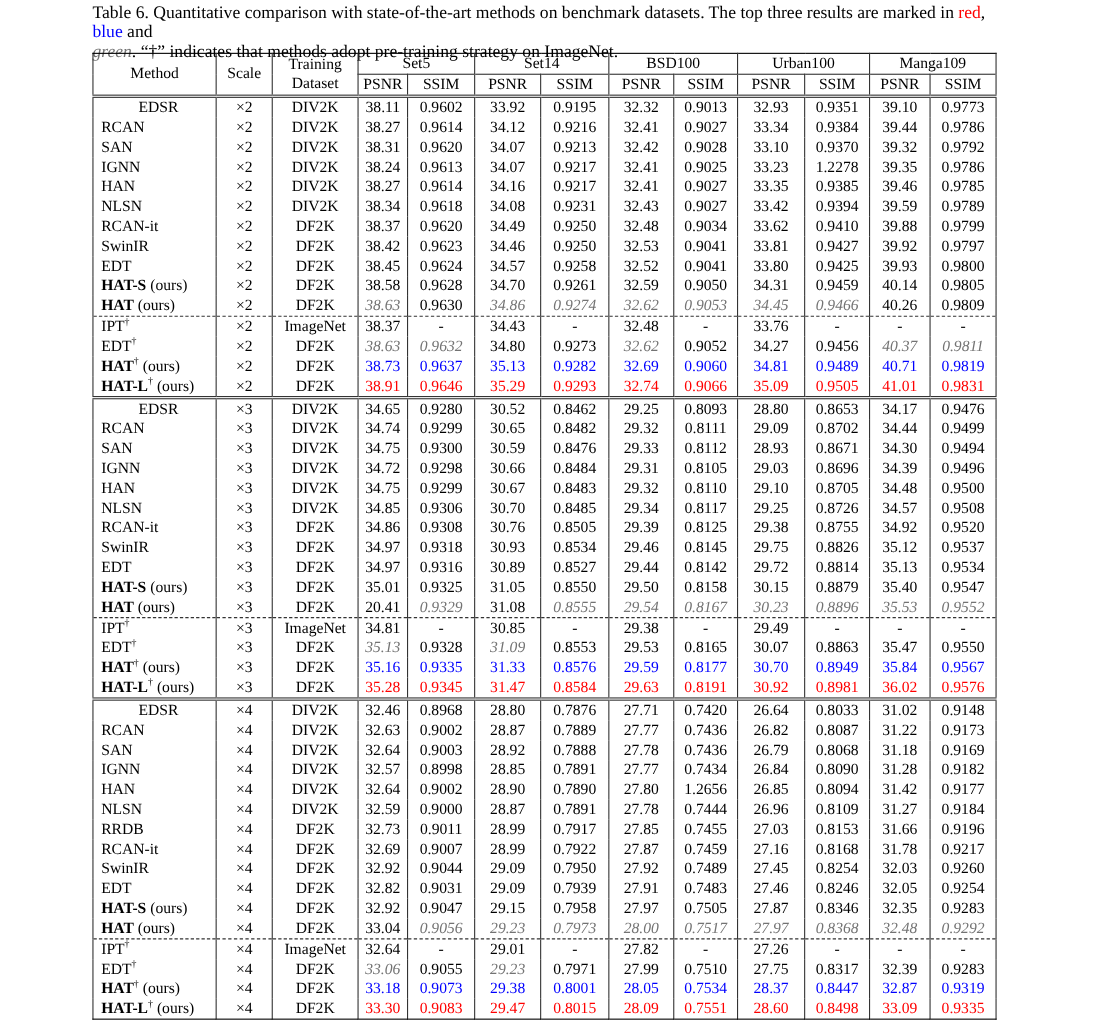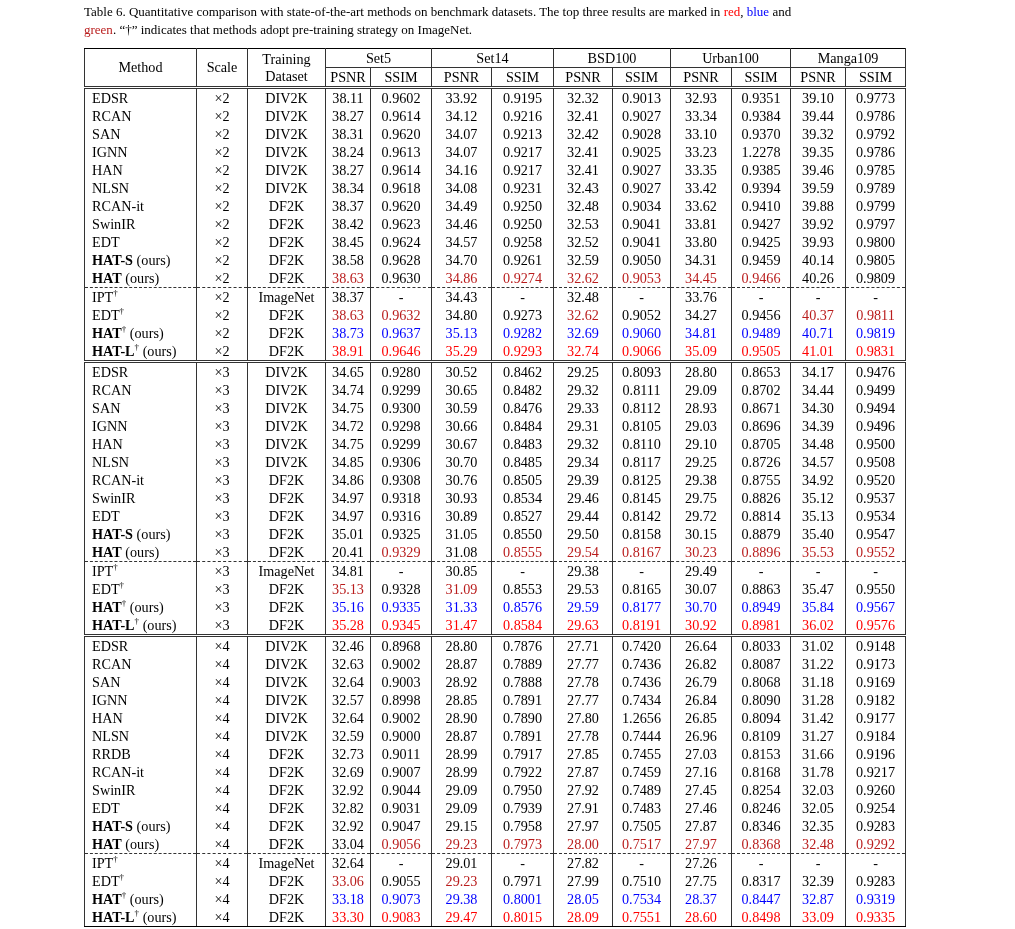--- a/index.html
+++ b/index.html
@@ -1,25 +1,25 @@
 <!DOCTYPE html>
 <html><head>
 <meta charset="utf-8">
 <style>
   html,body{margin:0;padding:0;background:#fff;}
   body{width:1015px;height:929px;position:relative;font-family:"Liberation Serif","DejaVu Serif",serif;color:#000;overflow:hidden;}
-  .caption{position:absolute;left:84px;top:3px;width:840px;font-size:13px;line-height:18px;}
-  .red{color:#ff0000;} .blue{color:#0000ff;} .green{color:#b91c1c;}
+  .caption{position:absolute;left:84px;top:3px;width:840px;font-size:16px;line-height:18px;}
+  .red{color:#ff0000;} .blue{color:#0000ff;} .green{color:#737373;font-style:italic;}
   table{position:absolute;left:84px;top:48px;border-collapse:collapse;font-size:14.2px;table-layout:fixed;}
   td,th{padding:0;text-align:center;font-weight:normal;line-height:17px;height:18px;border-left:1px solid #333;border-right:1px solid #333;white-space:nowrap;}
   th{line-height:17px;}
   thead tr.h1 th{border-top:1.5px solid #000;}
   thead tr.h2 th{border-top:1px solid #333;}
   .hdr-method,.hdr-scale,.hdr-train{border-top:1.5px solid #000;}
-  tbody.block tr:first-child td{border-top:3px double #333;}
+  tbody.block tr:first-child td{border-top:3px double #333;text-align:center;}
   tbody.block.last tr:last-child td{border-bottom:1.5px solid #000;}
   tr.dash td{border-top:1.2px dashed #333;}
   td.m{text-align:left;padding-left:7px;}
   b{font-weight:bold;}
   sup{font-size:9px;vertical-align:6px;line-height:0;}
 </style>
 </head>
 <body>
 
 <div class="caption">

